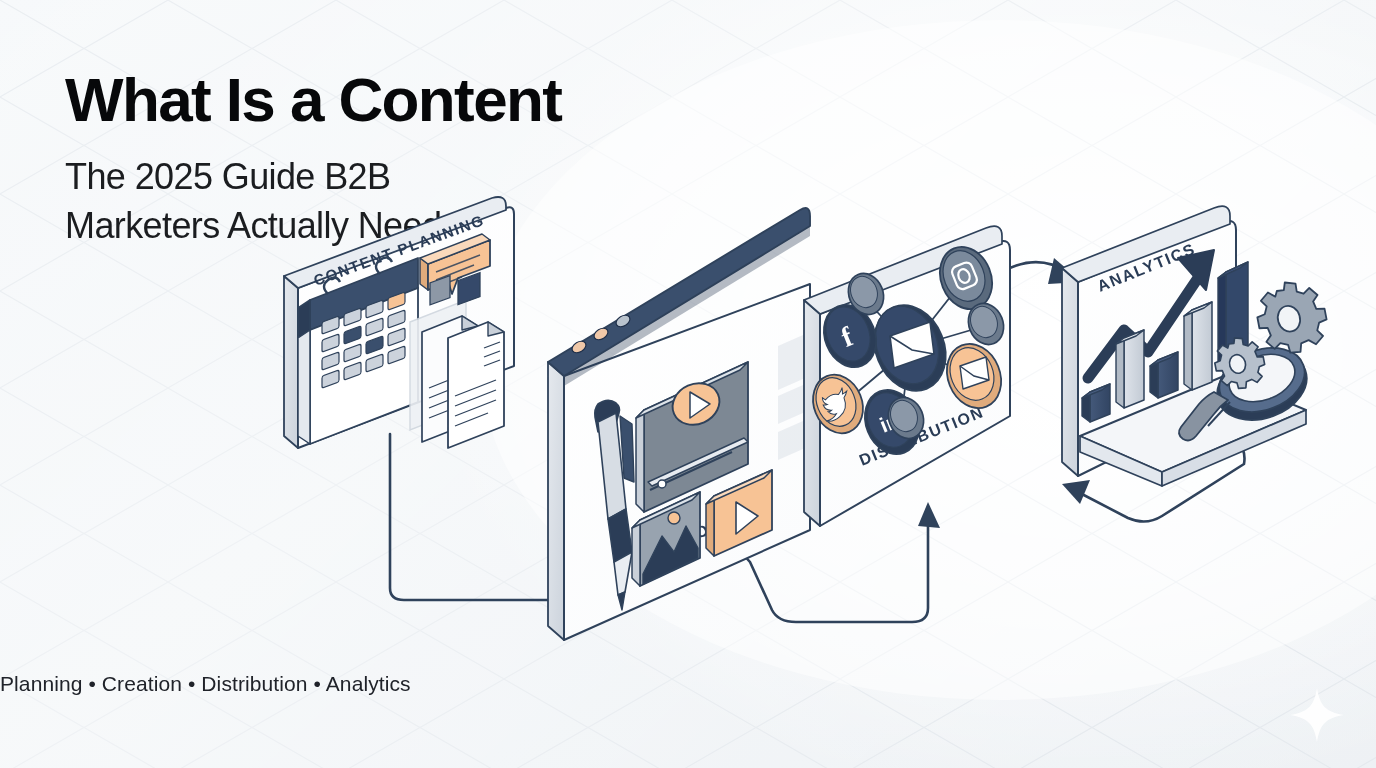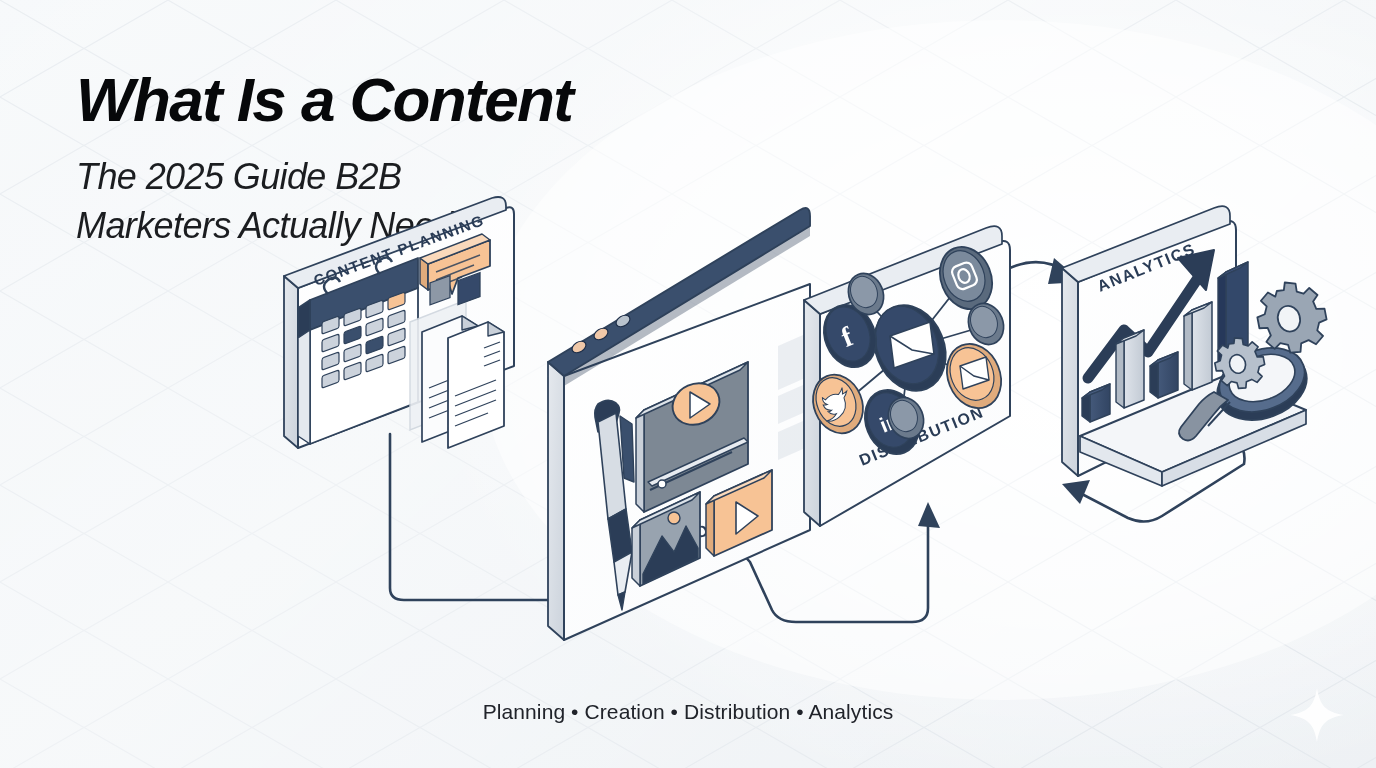--- a/index.html
+++ b/index.html
@@ -25,24 +25,23 @@
   
   .bg-grid {
     position: absolute;
     inset: 0;
     pointer-events: none;
   }
 
   
   .text-block {
     position: absolute;
-    left: 76px;
+    left: 65px;
     top: 60px;
     width: 700px;
-    font-style: italic;
   }
   .headline {
     margin: 0;
     font-size: 62px;
     line-height: 1.28;
     font-weight: 700;
     letter-spacing: -1.6px;
     color: #07080a;
     font-family: "Liberation Sans", sans-serif;
   }
@@ -53,22 +52,21 @@
     font-weight: 400;
     letter-spacing: -0.6px;
     color: #1b1d20;
   }
 
   
   .caption {
     position: absolute;
     left: 0;
     right: 0;
-    top: 700px;
-    text-align: center;
+    top: 672px;
     font-size: 21px;
     letter-spacing: 0.1px;
     color: #20232a;
   }
 
   
   .illustration {
     position: absolute;
     left: 262px;
     top: 196px;

